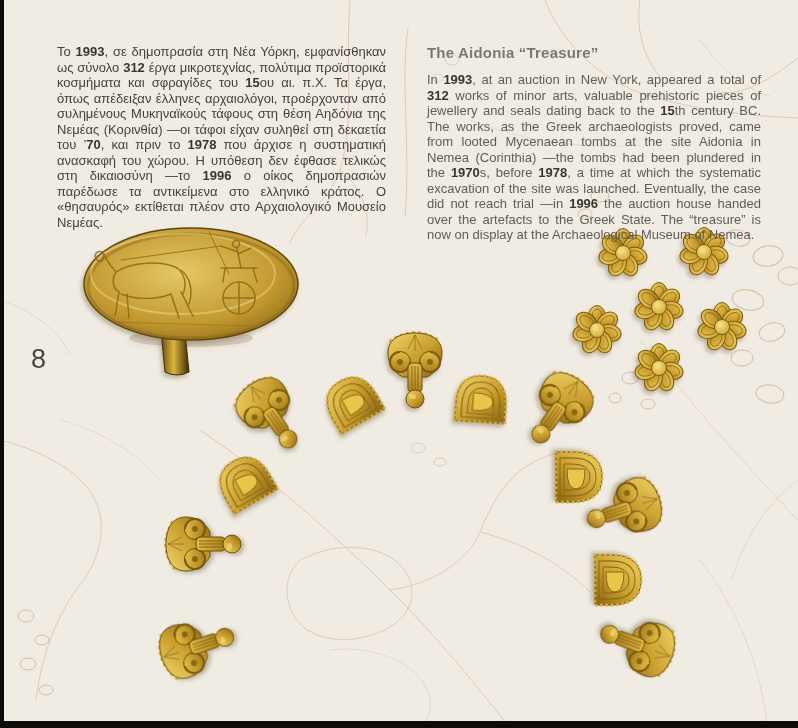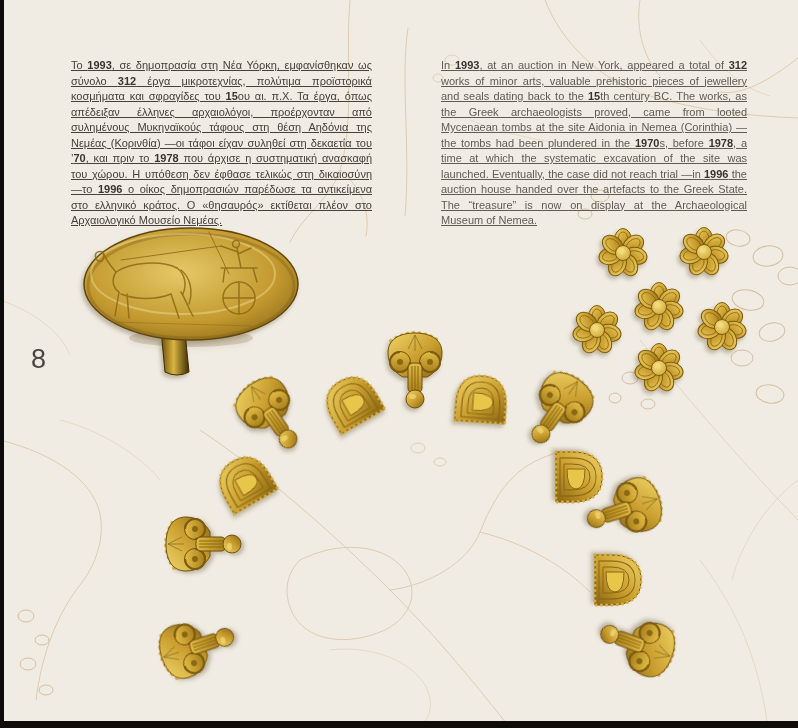--- a/index.html
+++ b/index.html
@@ -12,21 +12,21 @@
   .edge-bottom{position:absolute;left:0;bottom:0;width:798px;height:7px;background:#0d0c0a;z-index:40;}
   .bg-art{position:absolute;left:0;top:0;width:798px;height:728px;z-index:1;pointer-events:none;}
   .artifact-layer{position:absolute;left:0;top:0;width:798px;height:728px;z-index:10;pointer-events:none;}
   .artifact{filter:drop-shadow(-2px 3px 2px rgba(70,50,10,0.30));}
   .col{position:absolute;top:44px;z-index:20;}
   .col-greek{left:57px;width:329px;}
   .col-english{left:427px;width:334px;}
   .title{font-size:15px;font-weight:bold;letter-spacing:0.2px;margin:0 0 11px 0;}
   .title-greek{color:#33302b;}
   .title-english{color:#7b7873;}
-  .body-text{font-size:11px;line-height:15.5px;text-align:justify;margin:14px;text-decoration:underline;}
+  .body-text{font-size:13px;line-height:15.5px;text-align:justify;margin:0;}
   .body-greek{color:#45413b;}
   .body-english{color:#5f5c56;}
   .body-text b{font-weight:bold;color:#3a362f;}
   .page-number{position:absolute;left:31px;top:344px;z-index:20;font-size:27px;color:#4a453f;}
 </style>
 </head>
 <body>
 
 <svg class="bg-art" viewBox="0 0 798 728">
   <g fill="none" stroke="#d8bf9f" stroke-width="1" opacity="0.75" stroke-linecap="round">
@@ -210,19 +210,20 @@
     <use href="#def-dpendant" transform="translate(246,484) rotate(-30)" class="artifact"></use>
     <use href="#def-dpendant" transform="translate(576,477) rotate(90)" class="artifact"></use>
     <use href="#def-dpendant" transform="translate(615,580) rotate(90)" class="artifact"></use>
   </svg>
 
 <div class="col col-greek">
   <p class="body-text body-greek">Το <b>1993</b>, σε δημοπρασία στη Νέα Υόρκη, εμφανίσθηκαν ως σύνολο <b>312</b> έργα μικροτεχνίας, πολύτιμα προϊστορικά κοσμήματα και σφραγίδες του <b>15</b>ου αι. π.Χ. Τα έργα, όπως απέδειξαν έλληνες αρχαιολόγοι, προέρχονταν από συλημένους Μυκηναϊκούς τάφους στη θέση Αηδόνια της Νεμέας (Κορινθία) —οι τάφοι είχαν συληθεί στη δεκαετία του ’<b>70</b>, και πριν το <b>1978</b> που άρχισε η συστηματική ανασκαφή του χώρου. Η υπόθεση δεν έφθασε τελικώς στη δικαιοσύνη —το <b>1996</b> ο οίκος δημοπρασιών παρέδωσε τα αντικείμενα στο ελληνικό κράτος. Ο «θησαυρός» εκτίθεται πλέον στο Αρχαιολογικό Μουσείο Νεμέας.</p>
 </div>
 
 <div class="col col-english">
+  <h2 class="title title-english">The Aidonia “Treasure”</h2>
   <p class="body-text body-english">In <b>1993</b>, at an auction in New York, appeared a total of <b>312</b> works of minor arts, valuable prehistoric pieces of jewellery and seals dating back to the <b>15</b>th century BC. The works, as the Greek archaeologists proved, came from looted Mycenaean tombs at the site Aidonia in Nemea (Corinthia) —the tombs had been plundered in the <b>1970</b>s, before <b>1978</b>, a time at which the systematic excavation of the site was launched. Eventually, the case did not reach trial —in <b>1996</b> the auction house handed over the artefacts to the Greek State. The “treasure” is now on display at the Archaeological Museum of Nemea.</p>
 </div>
 
 <div class="page-number">8</div>
 
 <div class="edge-left"></div>
 <div class="edge-bottom"></div>
 
 </body></html>

